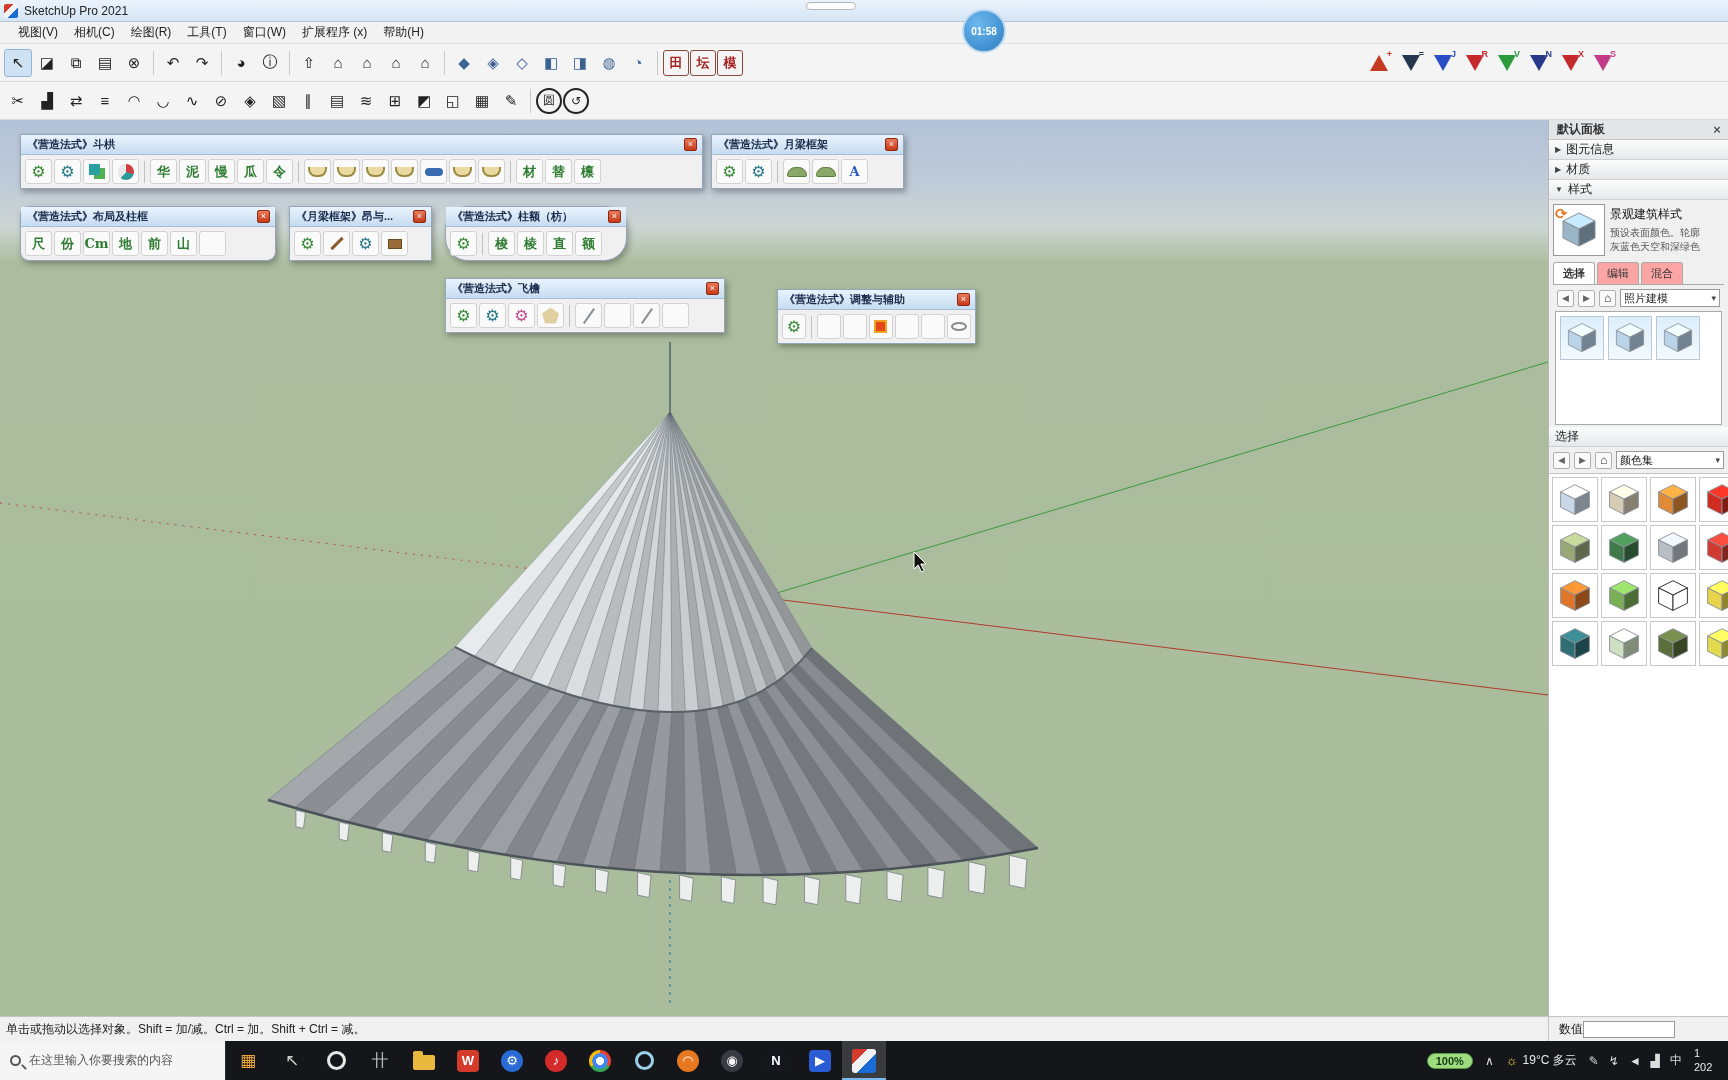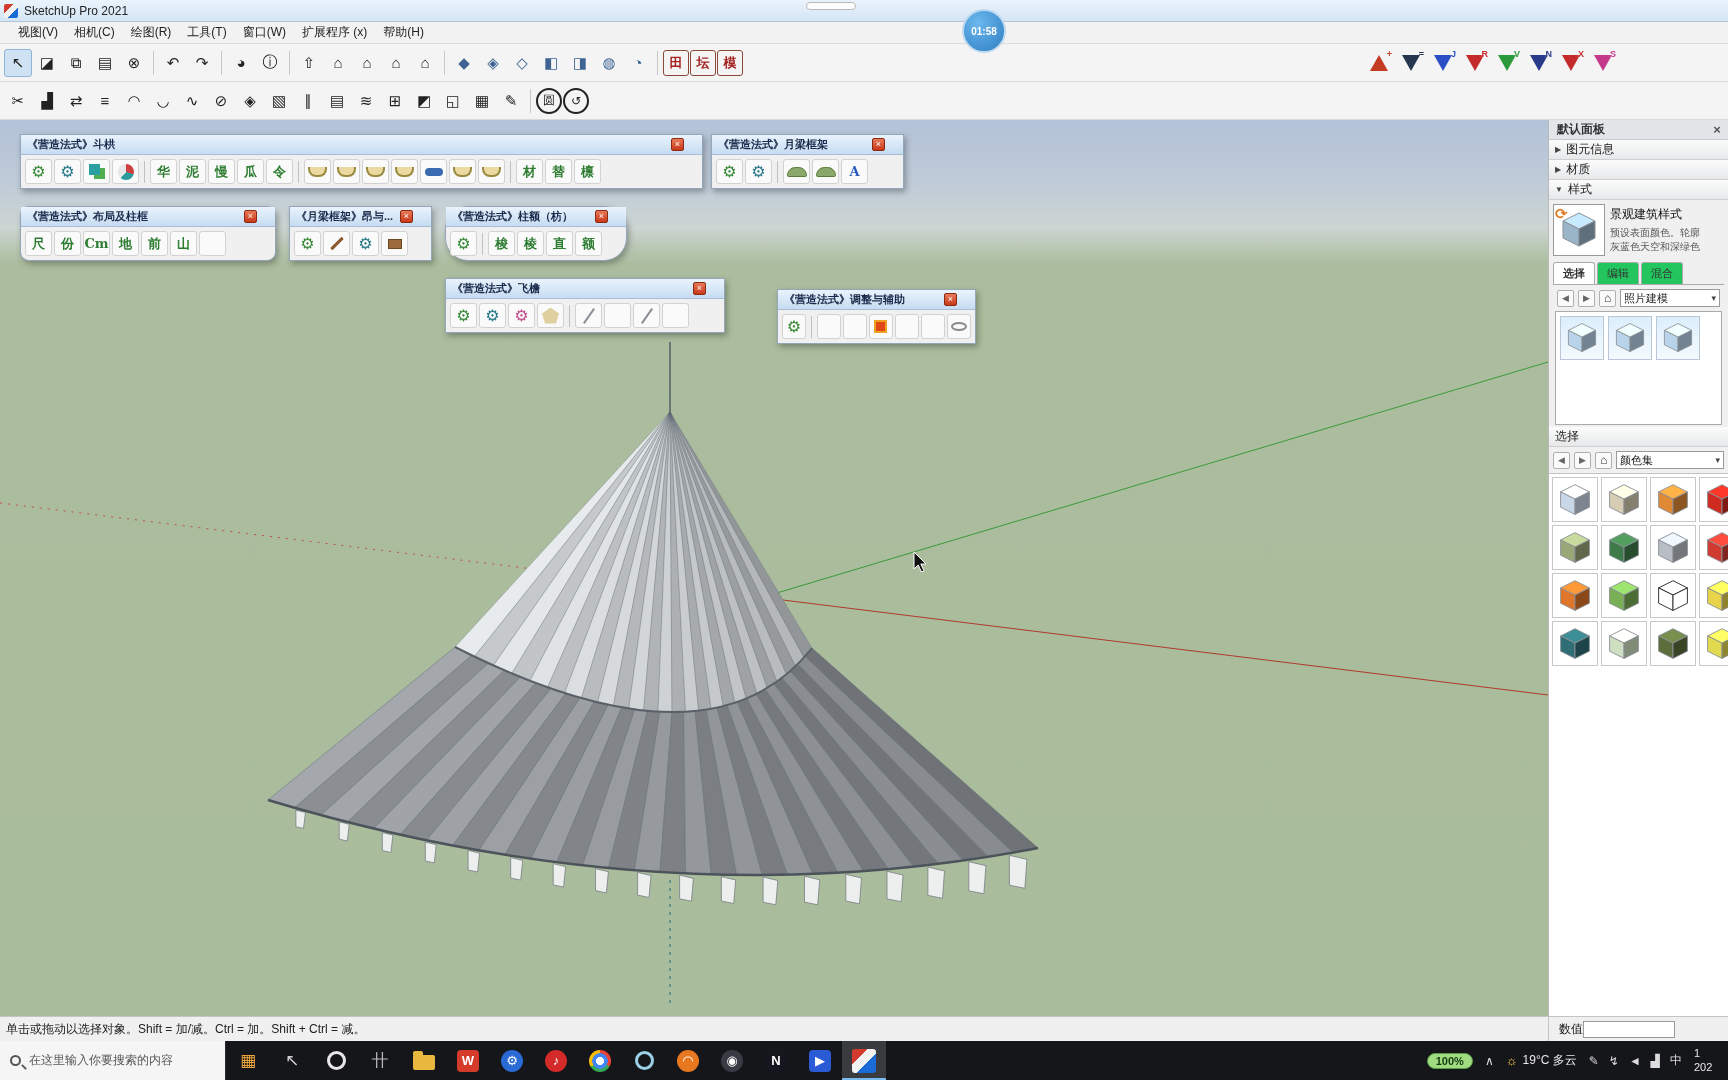--- a/index.html
+++ b/index.html
@@ -31,21 +31,21 @@
   .arrow-btn.down .tri{border-top:16px solid var(--c)}
   .arrow-btn.up .tri{border-bottom:16px solid var(--c)}
   .arrow-btn .badge{position:absolute;top:-1px;right:0;font-size:9px;font-weight:bold;color:var(--c);text-shadow:0 0 2px #fff}
 
   
   #viewport{position:absolute;left:0;top:120px;width:1548px;height:896px;background:linear-gradient(180deg,#b3c2d7 0%,#bfcbd8 7%,#ccd5d2 12%,#abbd9e 16%,#a9bc9b 100%);overflow:hidden}
   #scene{position:absolute;left:0;top:0}
 
   
   .ptb{position:absolute;background:#f0f0f0;border:1px solid #93a6ba;box-shadow:2px 3px 6px rgba(0,0,0,.3);z-index:30}
-  .ptb-head{height:20px;background:linear-gradient(#e9f3fd,#c6dcf1);border-bottom:1px solid #a8bed4;display:flex;align-items:center;padding:0 18px 0 6px}
+  .ptb-head{height:20px;background:linear-gradient(#e9f3fd,#c6dcf1);border-bottom:1px solid #a8bed4;display:flex;align-items:center;padding:0 5px 0 6px}
   .ptb-title{font-size:11px;font-weight:bold;color:#1a2a4a;flex:1;white-space:nowrap;overflow:hidden}
   .ptb-close{width:13px;height:13px;background:linear-gradient(#e87a5a,#c83818);border:1px solid #8a2a10;border-radius:2px;color:#fff;font-size:9px;line-height:11px;text-align:center}
   .ptb-body{display:flex;align-items:center;gap:2px;padding:4px 4px}
   .pcell{width:27px;height:25px;background:#fafafa;border:1px solid #d2d2d2;border-radius:3px;display:flex;align-items:center;justify-content:center;overflow:hidden}
   .pt-sep{width:1px;height:22px;background:#c0c0c0;margin:0 3px}
   .pi-gear{font-size:16px;line-height:1}
   .pi-char{font-family:"DejaVu Serif","Liberation Serif",serif;font-size:13px;font-weight:bold;color:#2e7d32}
   .pi-comp{width:11px;height:11px;background:#2aa0a0;box-shadow:5px 4px 0 #50b050;margin:0 5px 4px 0}
   .pi-pie{width:16px;height:16px;border-radius:50%;background:conic-gradient(#d04040 0 30%,#2a9a9a 30% 62%,#e8e8e8 62% 100%)}
   .pi-cup{width:19px;height:10px;border:2px solid #9a8a40;border-top:none;border-radius:0 0 8px 8px;background:#ead9a0}
@@ -70,21 +70,21 @@
   .sec-row{height:20px;background:linear-gradient(#fcfcfc,#e6e8ea);border-bottom:1px solid #cfcfcf;display:flex;align-items:center;gap:5px;padding-left:6px;color:#222}
   .sec-arrow{font-size:8px;color:#444}
   .style-body{background:#f0f0f0;padding:4px 4px 0 4px}
   .style-head{display:flex;gap:5px}
   .style-thumb{width:52px;height:52px;background:#fff;border:1px solid #999;position:relative;flex:none;display:flex;align-items:center;justify-content:center}
   .style-thumb .refresh{position:absolute;left:1px;top:0;color:#e07820;font-size:15px;font-weight:bold}
   .style-meta{overflow:hidden}
   .style-name{font-size:12px;color:#111;white-space:nowrap;margin:2px 0 3px}
   .style-desc{font-size:10px;color:#555;white-space:nowrap}
   .style-tabs{display:flex;margin-top:6px;border-bottom:1px solid #aaa}
-  .tab{padding:3px 9px;background:#22c55e;border:1px solid #aaa;border-bottom:none;border-radius:3px 3px 0 0;margin-right:2px;color:#333;font-size:11px}
+  .tab{padding:3px 9px;background:#fca5a5;border:1px solid #aaa;border-bottom:none;border-radius:3px 3px 0 0;margin-right:2px;color:#333;font-size:11px}
   .tab.active{background:#fff;font-weight:bold}
   .nav-row{display:flex;align-items:center;gap:4px;padding:4px 4px;background:#f0f0f0}
   .nav-btn{width:17px;height:17px;border:1px solid #b0b0b0;background:#fafafa;border-radius:2px;display:flex;align-items:center;justify-content:center;font-size:9px;color:#666}
   .nav-btn.home{font-size:12px;color:#333}
   .dropdown{flex:1;height:18px;background:#fff;border:1px solid #9a9a9a;display:flex;align-items:center;padding:0 3px;font-size:11px;color:#222}
   .dd-arrow{margin-left:auto;font-size:9px;color:#444}
   .thumb-strip{height:114px;background:#fff;border:1px solid #aaa;margin:0 2px;display:flex;align-items:flex-start;gap:4px;padding:4px}
   .photo-thumb{width:44px;height:44px;background:linear-gradient(#dceefc,#f4fafe);border:1px solid #b8c8d8;display:flex;align-items:center;justify-content:center}
   #select-area{flex:1;display:flex;flex-direction:column;margin-top:2px}
   #swatch-wrap{flex:1;background:#fff;border-top:1px solid #c4c4c4;padding:3px 0 0 3px;overflow:hidden}

